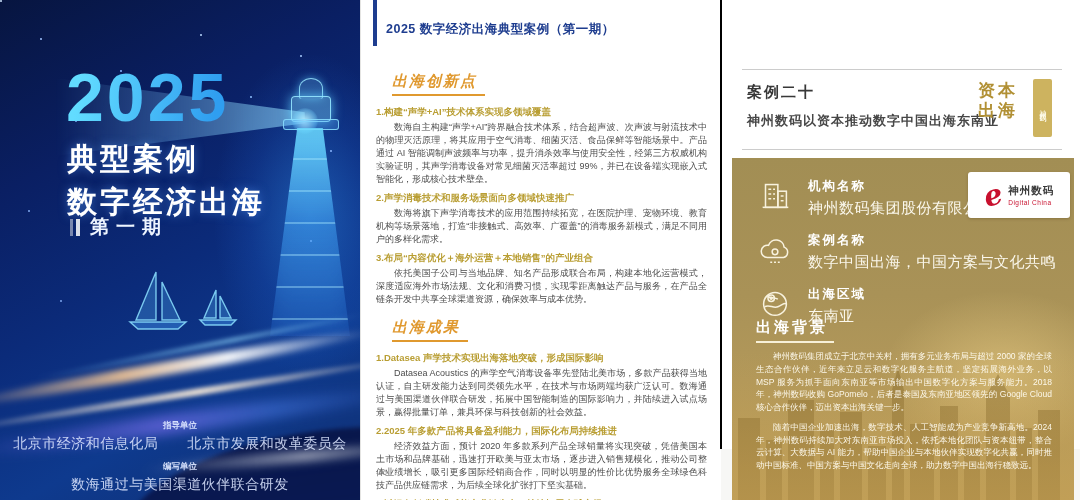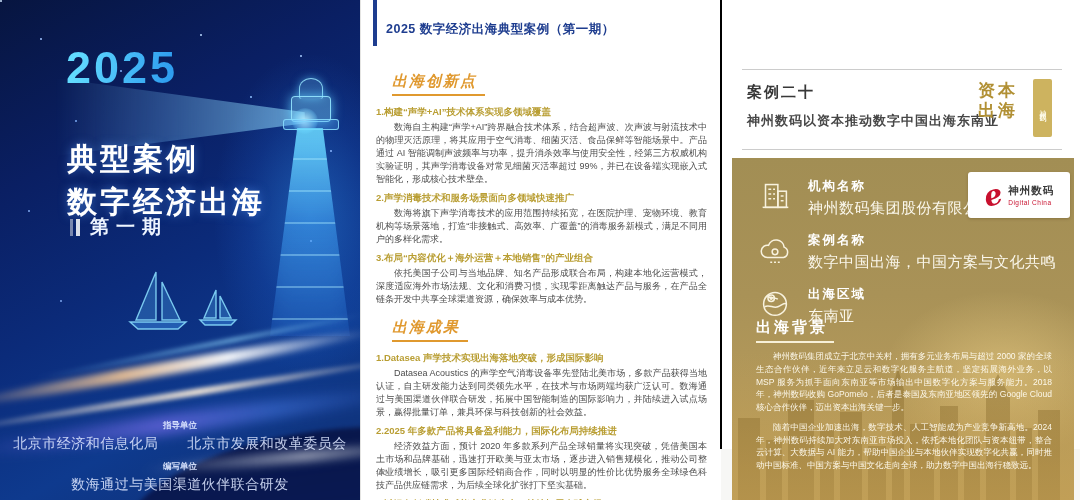--- a/index.html
+++ b/index.html
@@ -41,21 +41,21 @@
   .t2{left:-60px;top:392px;width:470px;height:7px;transform:rotate(-9deg);filter:blur(2px);
       background:linear-gradient(90deg,transparent,rgba(255,240,220,.9) 55%,transparent);}
   .t3{left:-40px;top:412px;width:450px;height:20px;transform:rotate(-8deg);filter:blur(6px);
       background:linear-gradient(90deg,transparent,rgba(140,120,255,.55) 45%,rgba(90,140,255,.4) 70%,transparent);}
   .t4{left:30px;top:344px;width:340px;height:5px;transform:rotate(-11deg);filter:blur(2px);
       background:linear-gradient(90deg,transparent,rgba(150,220,255,.6) 60%,transparent);}
   .t5{left:140px;top:452px;width:300px;height:11px;transform:rotate(-5deg);filter:blur(4px);
       background:linear-gradient(90deg,transparent,rgba(255,255,255,.55) 55%,transparent);}
   .road{left:120px;top:430px;width:420px;height:180px;transform:rotate(-7deg);filter:blur(2px);
       background:linear-gradient(180deg,rgba(8,20,70,.9),rgba(10,26,90,.95));}
-  .cov-year{position:absolute;left:66px;top:42px;font-size:45px;font-weight:bold;letter-spacing:3px;
+  .cov-year{position:absolute;left:66px;top:58px;font-size:68px;font-weight:bold;letter-spacing:3px;
       background:linear-gradient(100deg,#62dcff 10%,#2f9ef0 90%);-webkit-background-clip:text;
       background-clip:text;color:transparent;}
   .cov-title{position:absolute;left:67px;top:138px;font-size:30px;font-weight:bold;color:#ffffff;
       letter-spacing:3px;line-height:1.42;text-shadow:0 0 10px rgba(90,160,255,.55);}
   .cov-issue{position:absolute;left:70px;top:214px;display:flex;align-items:center;}
   .issue-bar1{width:3px;height:17px;background:rgba(255,255,255,.45);margin-right:3px;}
   .issue-bar2{width:4px;height:17px;background:rgba(255,255,255,.85);margin-right:10px;}
   .issue-text{font-size:19px;font-weight:bold;color:#eef5ff;letter-spacing:7px;}
   .cov-footer{position:absolute;left:0;top:420px;width:360px;text-align:center;color:#dce6ff;}
   .cf-label{font-size:8.5px;font-weight:bold;margin-bottom:3px;opacity:.95;}

